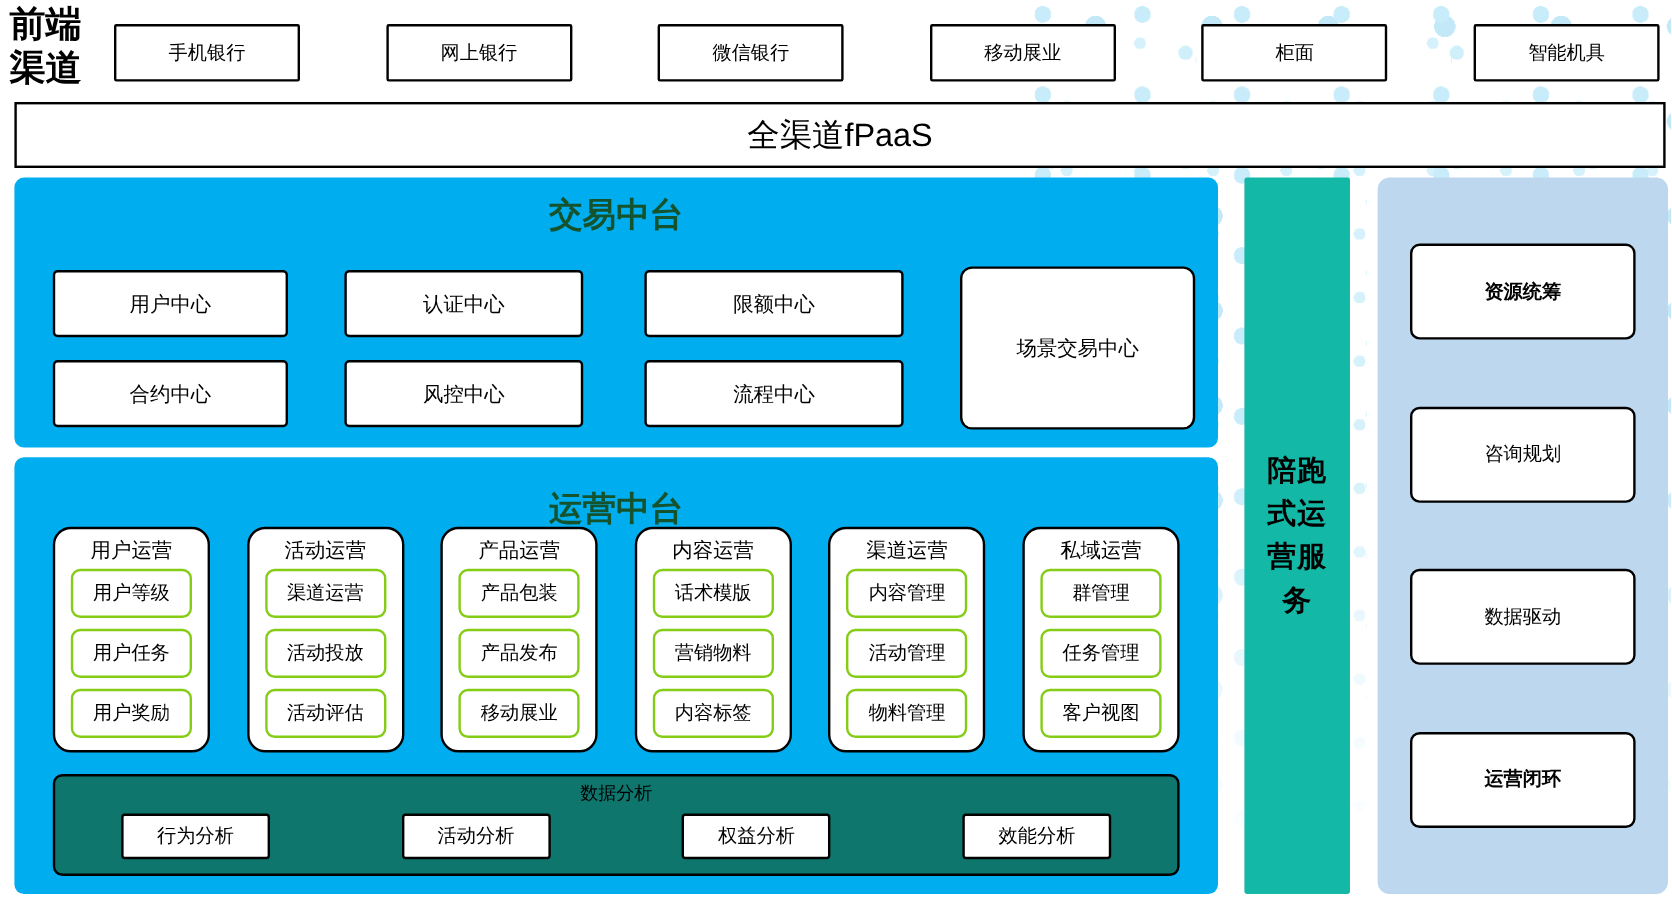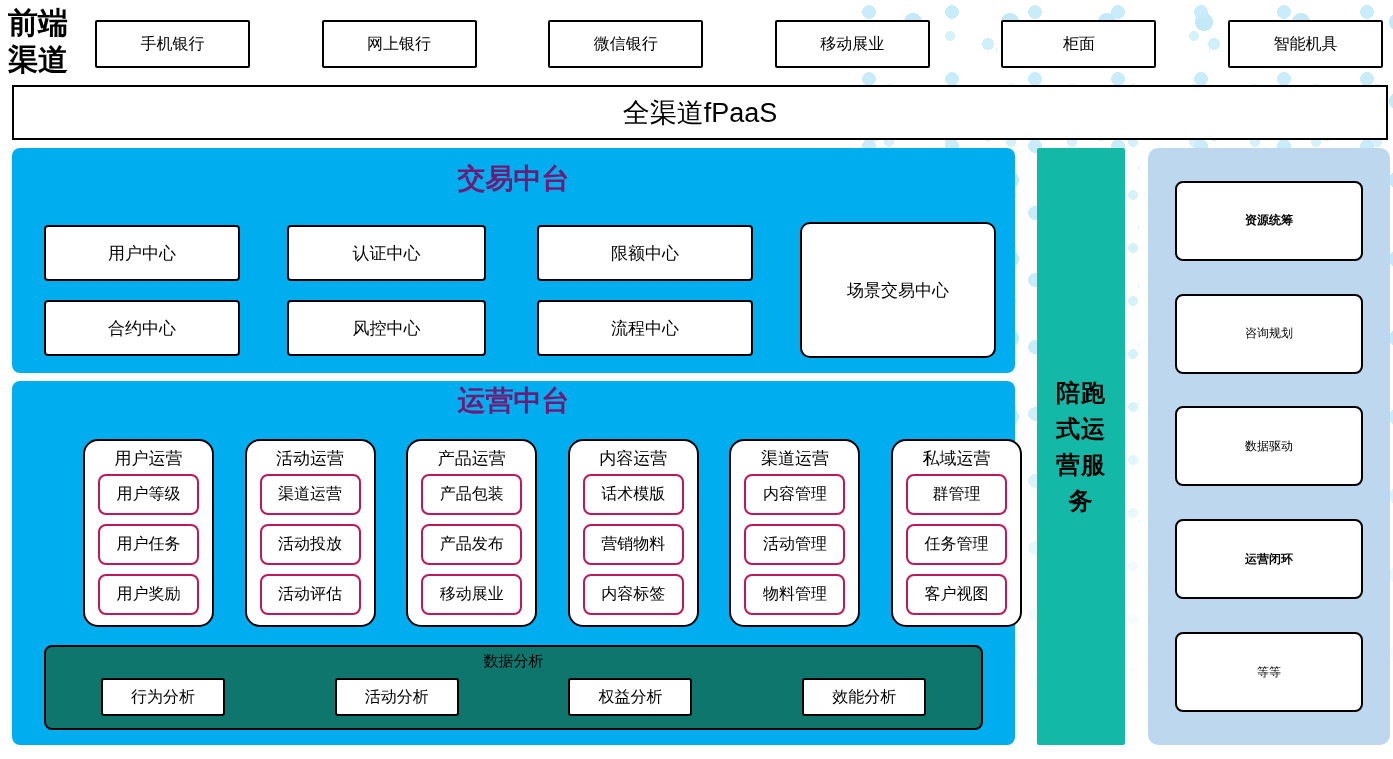--- a/index.html
+++ b/index.html
@@ -27,21 +27,21 @@
     -webkit-mask-image: linear-gradient(to bottom, #000 0%, #000 50%, rgba(0,0,0,.35) 75%, transparent 95%);
     mask-image: linear-gradient(to bottom, #000 0%, #000 50%, rgba(0,0,0,.35) 75%, transparent 95%);
     z-index: 0;
   }
 
   .layer { position: absolute; z-index: 1; }
 
   
   .frontend-label {
     left: 8px; top: 5px; width: 68px;
-    font-family: Liberation Sans, sans-serif;
+    font-family: Liberation Mono, monospace;
     font-weight: 700;
     font-size: 30px; line-height: 1.22;
     word-break: break-all;
   }
   .channels {
     left: 95px; top: 20px; width: 1288px; height: 48px;
     display: flex; justify-content: space-between;
   }
   .wbox {
     background: #fff; border: 2px solid #000;
@@ -52,43 +52,43 @@
 
   
   .fpaas {
     left: 12px; top: 85px; width: 1376px; height: 55px;
     font-size: 27px;
   }
 
   
   .blue-section { background: #00AEEF; border-radius: 8px; }
   .section-title {
-    text-align: center; font-size: 28px; font-weight: 700; color: #701a75;
+    text-align: center; font-size: 28px; font-weight: 700; color: #14532d;
     padding-top: 12px;
   }
   .trade { left: 12px; top: 148px; width: 1003px; height: 225px; }
   .ops   { left: 12px; top: 381px; width: 1003px; height: 364px; }
 
   .t-box { position: absolute; font-size: 17px; border-radius: 4px; }
   .t-box.tall { border-radius: 10px; }
 
   
   .groups {
     position: absolute; left: 32px; top: 58px; width: 939px;
-    display: flex; justify-content: space-between; margin-left: 39px;
+    display: flex; justify-content: space-between;
   }
   .group {
     width: 131px; height: 188px;
     background: #fff; border: 2px solid #000; border-radius: 15px;
     padding: 6px 13px 0 13px;
   }
   .group-title { text-align: center; font-size: 17px; font-weight: 500; height: 27px; line-height: 24px; }
   .g-item {
     height: 41px; margin-bottom: 9px;
-    border: 2px solid #be185d; border-radius: 8px;
+    border: 2px solid #84cc16; border-radius: 8px;
     background: #fff;
     display: flex; align-items: center; justify-content: center;
     font-size: 16px;
   }
 
   
   .analysis {
     position: absolute; left: 32px; top: 264px; width: 939px; height: 85px;
     background: #0f766e; border: 2px solid #000; border-radius: 8px;
   }
@@ -111,21 +111,21 @@
     letter-spacing: 1px; text-align: center; word-break: break-all;
   }
 
   
   .right-panel {
     left: 1148px; top: 148px; width: 242px; height: 597px;
     background: #BDD7EE; border-radius: 10px;
     display: flex; flex-direction: column;
     justify-content: space-evenly; align-items: center;
   }
-  .rp-box { width: 188px; height: 80px; font-size: 12px; border-radius: 8px; }
+  .rp-box { width: 188px; height: 80px; font-size: 16px; border-radius: 8px; }
   .rp-box.bold { font-weight: 700; }
 </style>
 </head>
 <body>
 
 <div class="dots"></div>
 
 <div class="layer frontend-label">前端渠道</div>
 
 <div class="layer channels">
@@ -144,21 +144,21 @@
   <div class="wbox t-box" style="left:32px;  top:77px;  width:196px; height:56px;">用户中心</div>
   <div class="wbox t-box" style="left:275px; top:77px;  width:199px; height:56px;">认证中心</div>
   <div class="wbox t-box" style="left:525px; top:77px;  width:216px; height:56px;">限额中心</div>
   <div class="wbox t-box" style="left:32px;  top:152px; width:196px; height:56px;">合约中心</div>
   <div class="wbox t-box" style="left:275px; top:152px; width:199px; height:56px;">风控中心</div>
   <div class="wbox t-box" style="left:525px; top:152px; width:216px; height:56px;">流程中心</div>
   <div class="wbox t-box tall" style="left:788px; top:74px; width:196px; height:136px;">场景交易中心</div>
 </div>
 
 <div class="layer blue-section ops">
-  <div class="section-title" style="padding-top:1px;">运营中台</div>
+  <div class="section-title" style="padding-top:24px;">运营中台</div>
 
   <div class="groups">
     <div class="group">
       <div class="group-title">用户运营</div>
       <div class="g-item">用户等级</div>
       <div class="g-item">用户任务</div>
       <div class="g-item">用户奖励</div>
     </div>
     <div class="group">
       <div class="group-title">活动运营</div>
@@ -205,14 +205,13 @@
 
 <div class="layer companion">
   <div class="companion-text">陪跑式运营服务</div>
 </div>
 
 <div class="layer right-panel">
   <div class="wbox rp-box bold">资源统筹</div>
   <div class="wbox rp-box">咨询规划</div>
   <div class="wbox rp-box">数据驱动</div>
   <div class="wbox rp-box bold">运营闭环</div>
-  <div class="wbox rp-box">等等</div>
 </div>
 
 </body></html>

